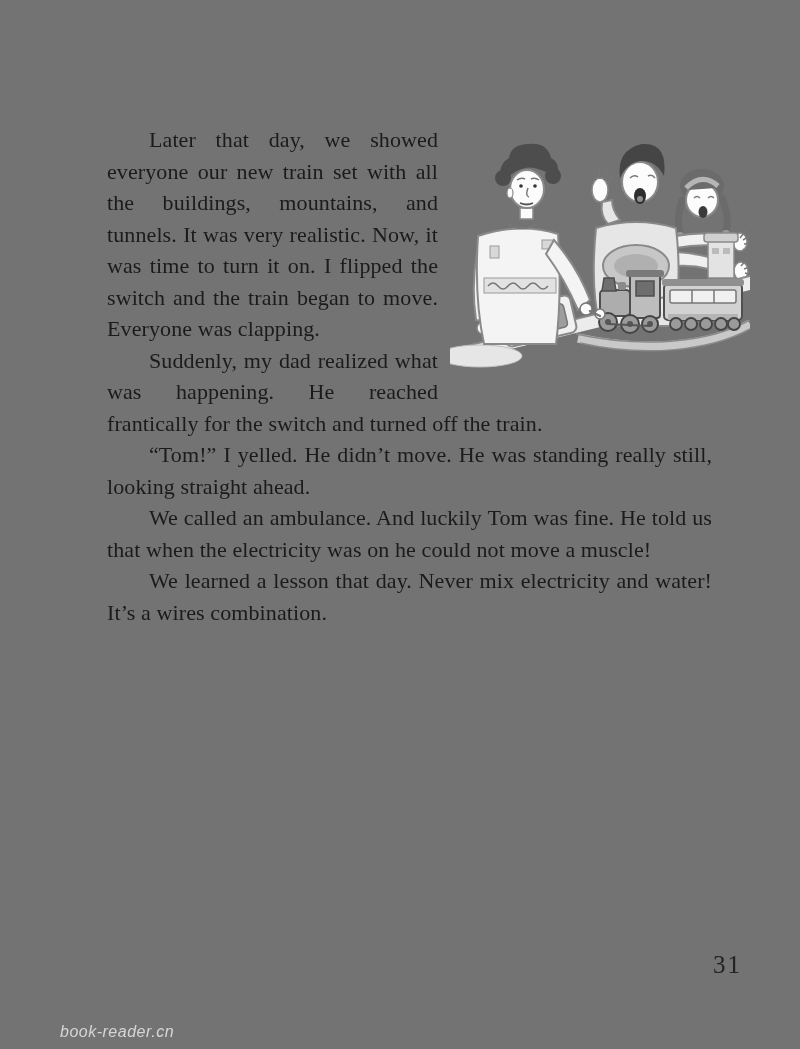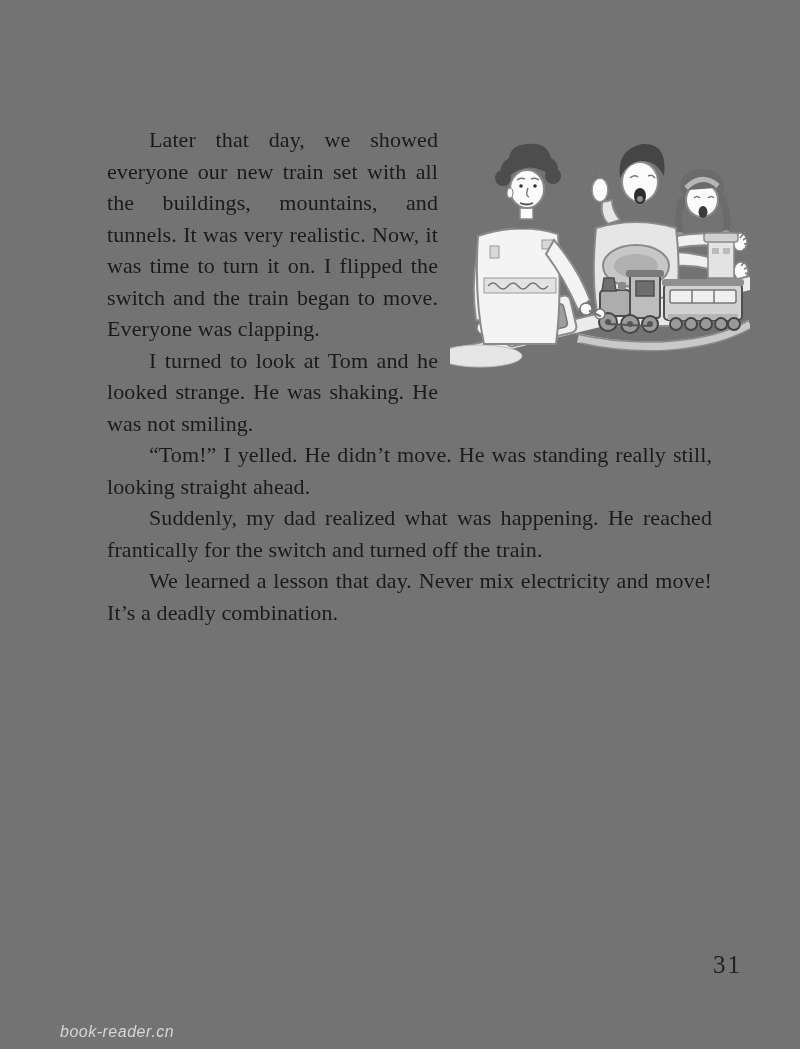--- a/index.html
+++ b/index.html
@@ -164,21 +164,21 @@
           <circle cx="71" cy="58" r="1.8" fill="#333"></circle>
             <circle cx="85" cy="58" r="1.8" fill="#333"></circle>
           <path d="M67,52 q4,-3 8,-1 M81,51 q4,-2 8,1" class="skthin"></path>
           <path d="M78,60 q-3,8 1,9" class="skthin"></path>
           <path d="M70,75 q7,3 13,0" stroke="#555" stroke-width="1.8" fill="none"></path>
         </g>
       </svg>
     </div>
 
     <p class="story-par">Later that day, we showed everyone our new train set with all the buildings, mountains, and tunnels. It was very realistic. Now, it was time to turn it on. I flipped the switch and the train began to move. Everyone was clapping.</p>
-    <p class="story-par">I turned to look at Tom and he looked strange. He was shaking. He was not smiling.</p>
+    <p class="story-par">Suddenly, my dad realized what was happening. He reached frantically for the switch and turned off the train.</p>
     <p class="story-par">“Tom!” I yelled. He didn’t move. He was standing really still, looking straight ahead.</p>
-    <p class="story-par">Suddenly, my dad realized what was happening. He reached frantically for the switch and turned off the train.</p>
-    <p class="story-par">We learned a lesson that day. Never mix electricity and move! It’s a deadly combination.</p>
+    <p class="story-par">We called an ambulance. And luckily Tom was fine. He told us that when the electricity was on he could not move a muscle!</p>
+    <p class="story-par">We learned a lesson that day. Never mix electricity and water! It’s a wires combination.</p>
   </div>
 
   <div class="page-number">31</div>
   <div class="watermark">book-reader.cn</div>
 </div>
 
 </body></html>

